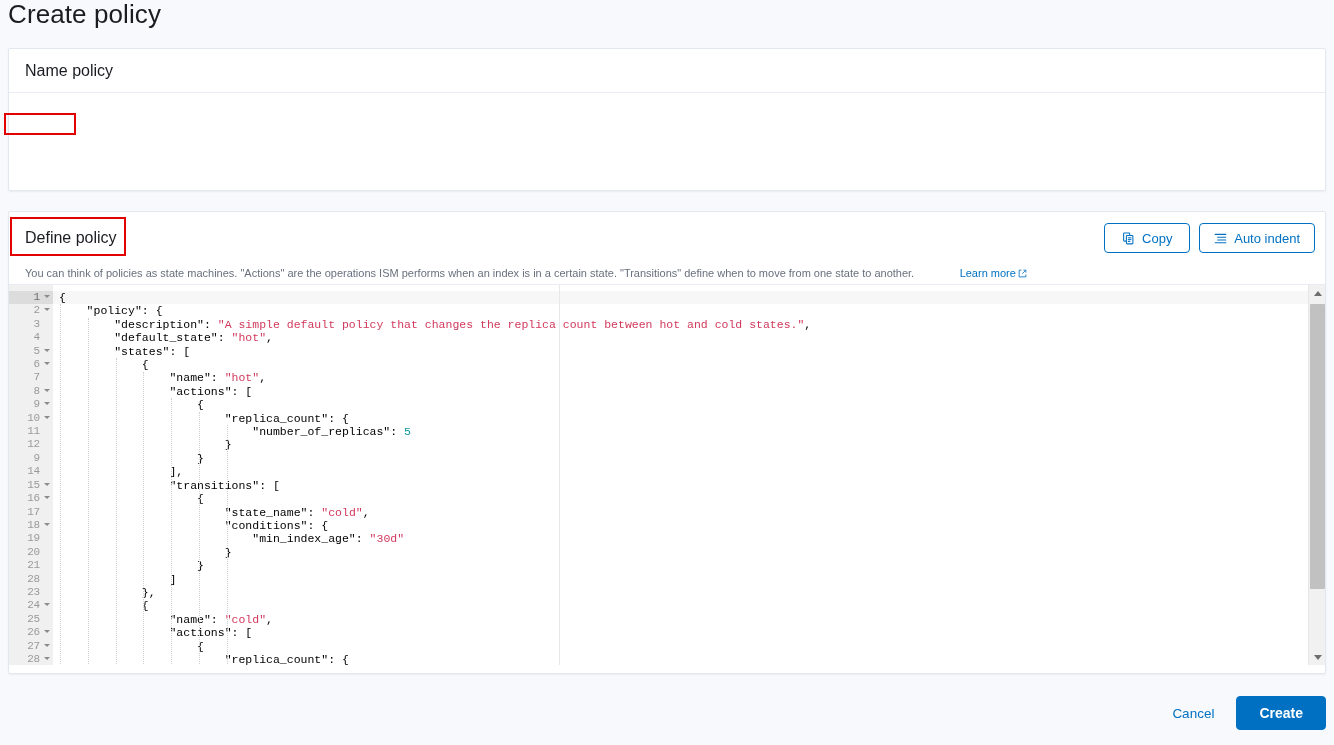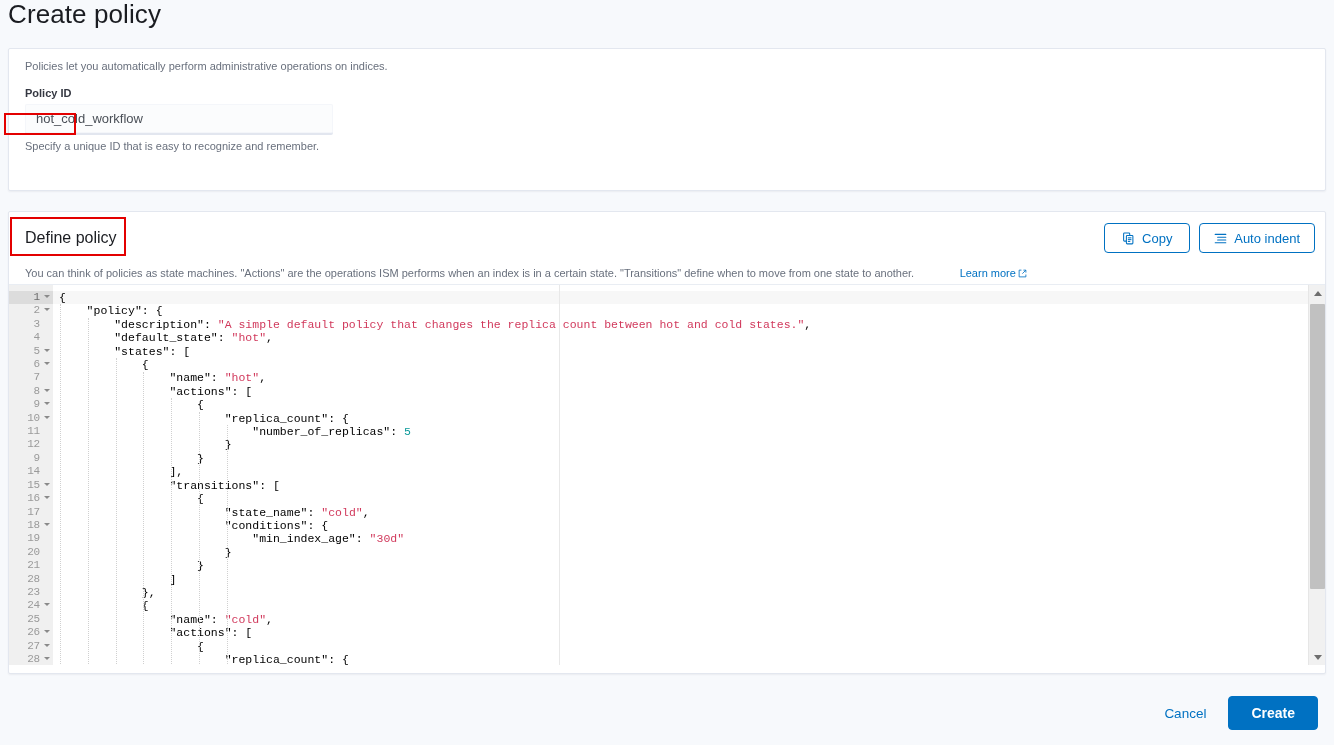--- a/index.html
+++ b/index.html
@@ -235,21 +235,21 @@
   }
 
   
   .footer {
     position: absolute;
     left: 0; right: 0; bottom: 0;
     height: 64px;
     display: flex;
     align-items: center;
     justify-content: flex-end;
-    padding-right: 16px;
+    padding-right: 8px;
     gap: 8px;
   }
   .btn-link {
     background: none;
     border: none;
     color: #0071c2;
     font-size: 13.5px;
     font-family: "Liberation Sans", sans-serif;
     padding: 7px 14px;
     cursor: pointer;
@@ -271,25 +271,22 @@
   .link-inline svg { vertical-align: -1px; margin-left: 2px; }
 </style>
 </head>
 <body>
 
 <div class="page">
 
   <div class="page-title">Create policy</div>
 
   <div class="panel" id="panel-name">
-    <div class="panel-body">
-      <p class="help-text">Policies let you automatically perform administrative operations on indices.</p>
-      <label class="field-label">Policy ID</label>
-      <input class="text-input" type="text" value="hot_cold_workflow" style="">
-      <div class="sub-help">Specify a unique ID that is easy to recognize and remember.</div>
+    <div class="panel-header">
+      <span class="panel-title">Name policy</span>
     </div>
   </div>
 
   <div class="panel" id="panel-define">
     <div class="panel-header">
       <span class="panel-title">Define policy</span>
 
       <div class="hdr-buttons">
         <button class="btn-outline">
           <span>

